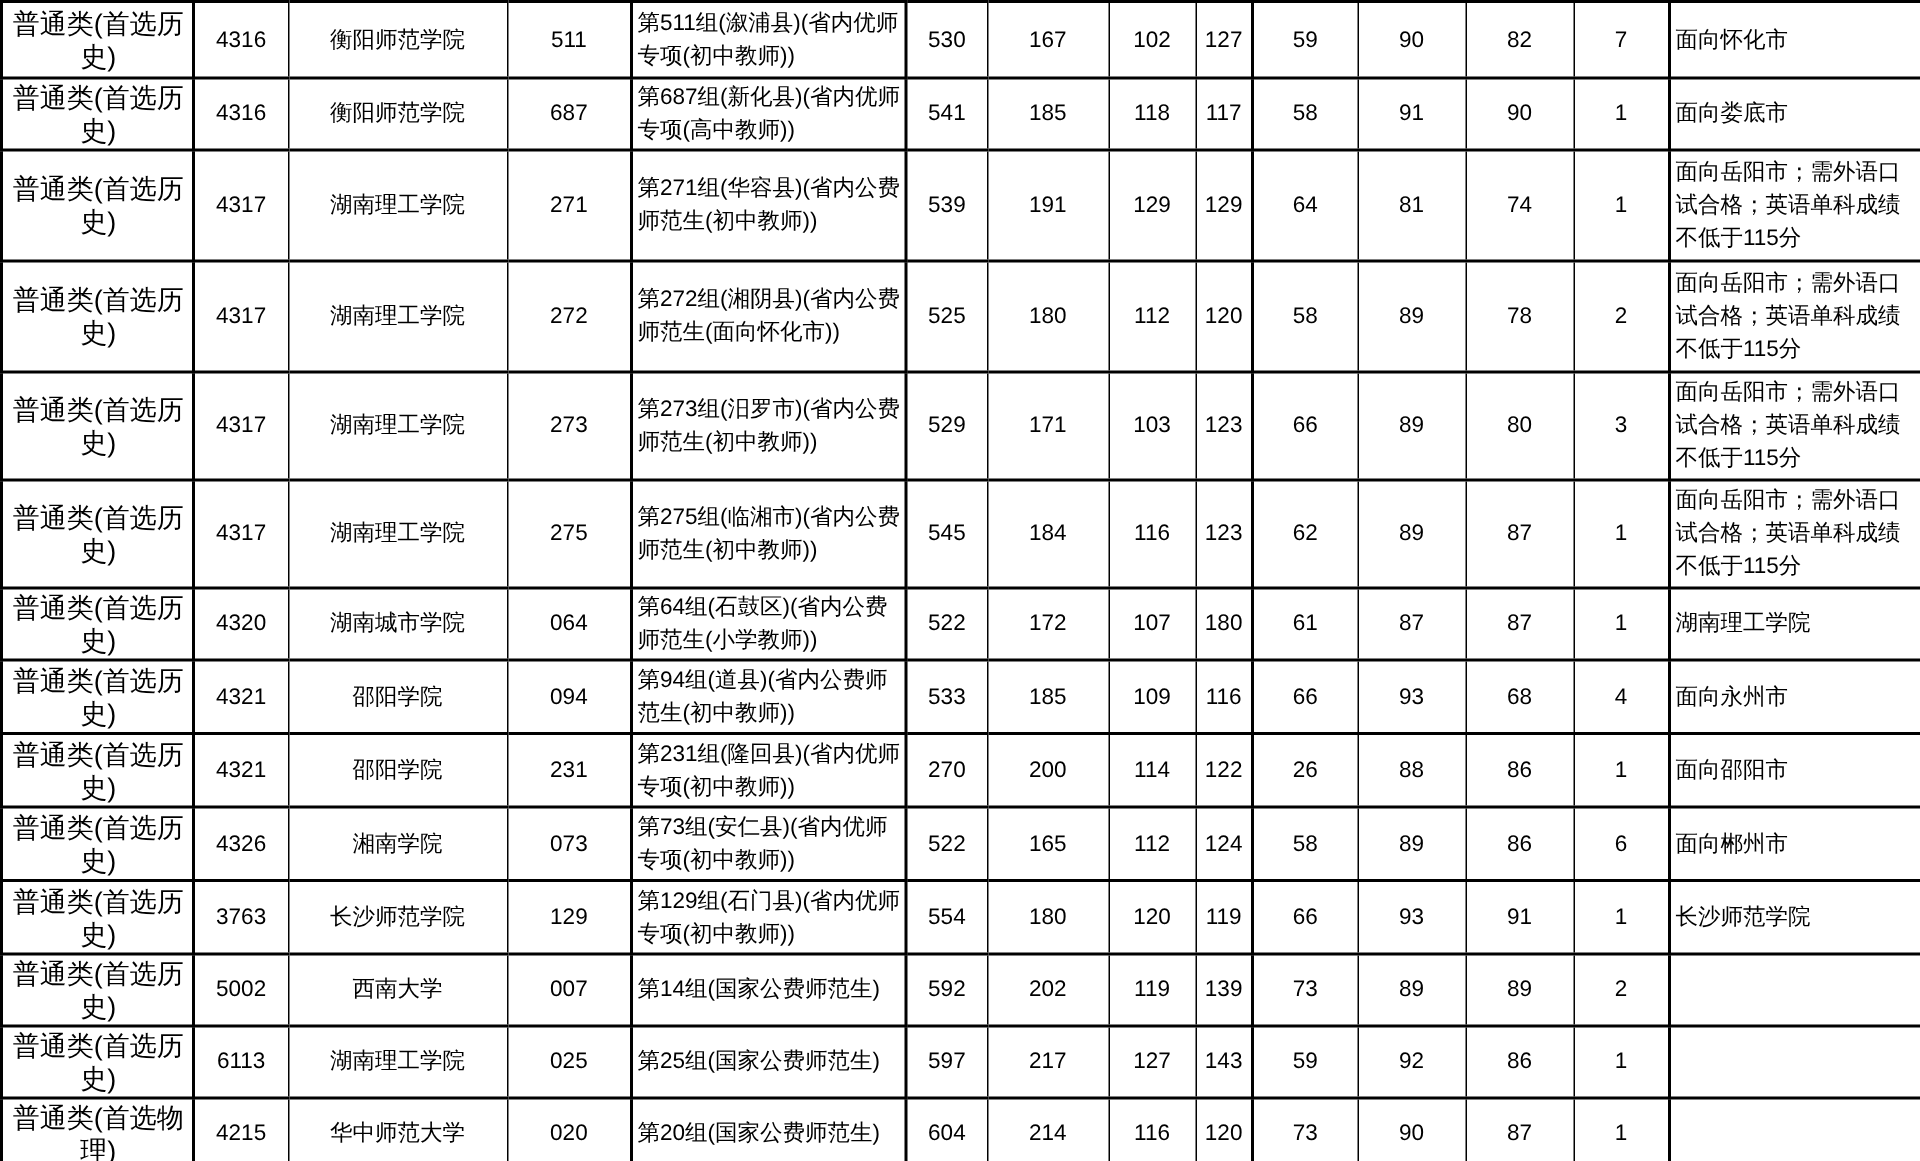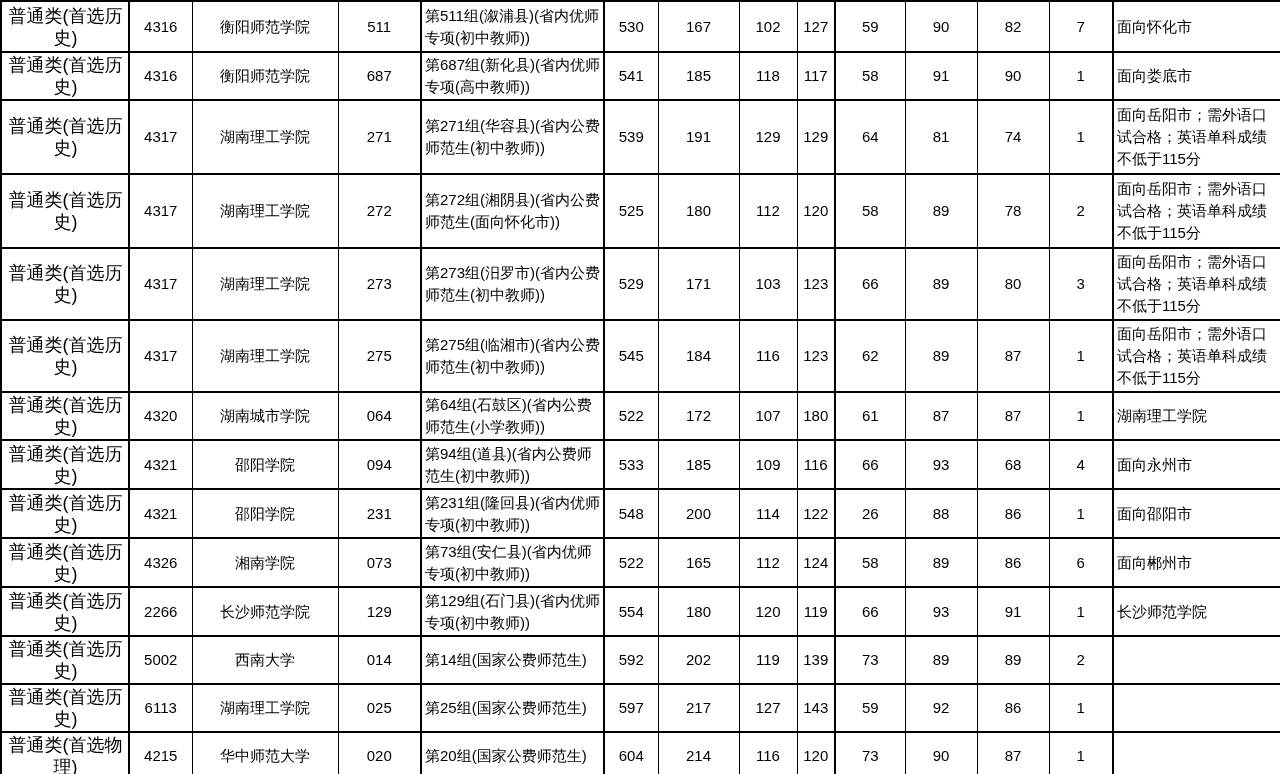--- a/index.html
+++ b/index.html
@@ -192,21 +192,21 @@
         <td>68</td>
         <td>4</td>
         <td class="cell-left">面向永州市</td>
       </tr>
       <tr style="height: 49px;">
         <td>普通类(首选历史)</td>
         <td>4321</td>
         <td>邵阳学院</td>
         <td>231</td>
         <td class="cell-left">第231组(隆回县)(省内优师专项(初中教师))</td>
-        <td>548</td>
+        <td>270</td>
         <td>200</td>
         <td>114</td>
         <td>122</td>
         <td>26</td>
         <td>88</td>
         <td>86</td>
         <td>1</td>
         <td class="cell-left">面向邵阳市</td>
       </tr>
       <tr style="height: 49px;">
@@ -220,39 +220,39 @@
         <td>112</td>
         <td>124</td>
         <td>58</td>
         <td>89</td>
         <td>86</td>
         <td>6</td>
         <td class="cell-left">面向郴州市</td>
       </tr>
       <tr style="height: 49px;">
         <td>普通类(首选历史)</td>
-        <td>2266</td>
+        <td>3763</td>
         <td>长沙师范学院</td>
         <td>129</td>
         <td class="cell-left">第129组(石门县)(省内优师专项(初中教师))</td>
         <td>554</td>
         <td>180</td>
         <td>120</td>
         <td>119</td>
         <td>66</td>
         <td>93</td>
         <td>91</td>
         <td>1</td>
         <td class="cell-left">长沙师范学院</td>
       </tr>
       <tr style="height: 46px;">
         <td>普通类(首选历史)</td>
         <td>5002</td>
         <td>西南大学</td>
-        <td>014</td>
+        <td>007</td>
         <td class="cell-left">第14组(国家公费师范生)</td>
         <td>592</td>
         <td>202</td>
         <td>119</td>
         <td>139</td>
         <td>73</td>
         <td>89</td>
         <td>89</td>
         <td>2</td>
         <td class="cell-left"></td>

